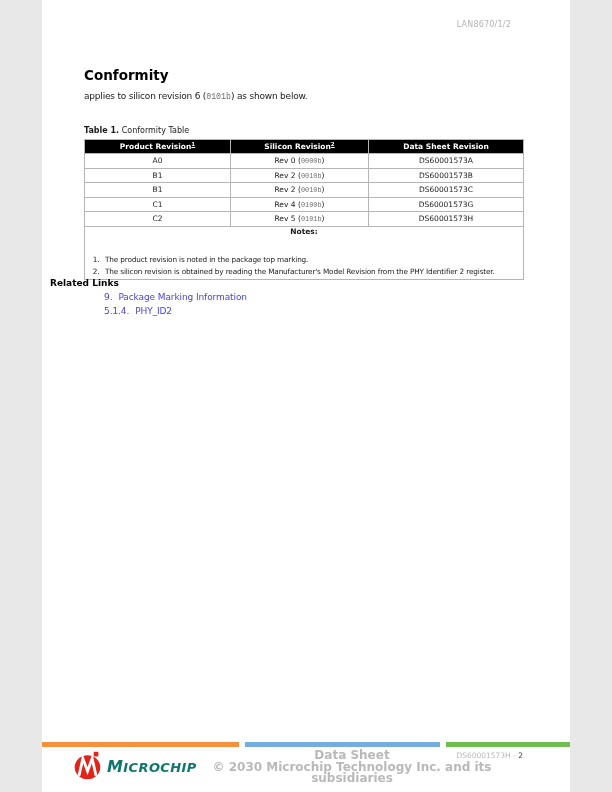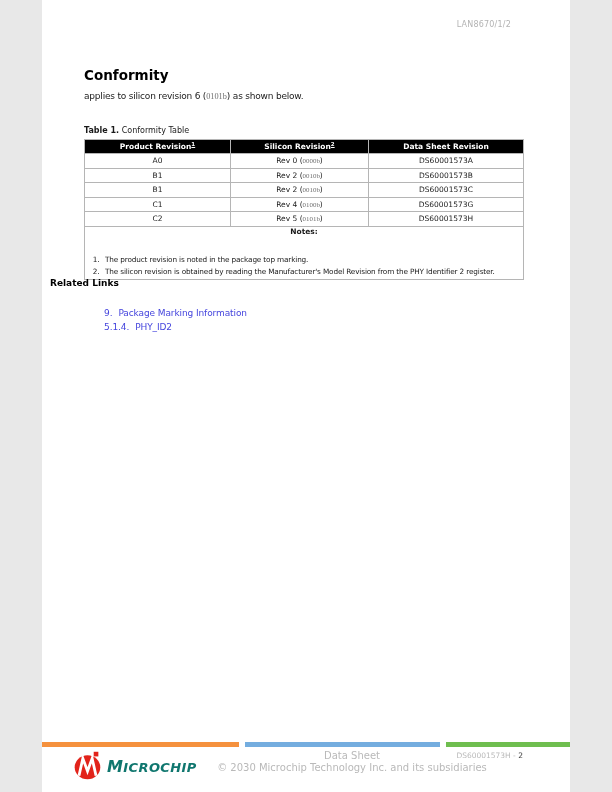--- a/index.html
+++ b/index.html
@@ -30,21 +30,21 @@
   .para {
     position: absolute; left: 42px; top: 91px; width: 545px;
     font-size: 9px; line-height: 11.5px; letter-spacing: -0.2px;
     color: #1a1a1a;
   }
   .para .pline { white-space: nowrap; }
   a.link, .link {
     color: #4545dd; text-decoration: none; cursor: pointer;
   }
   code.bin {
-    font-family: Liberation Serif, serif;
+    font-family: Liberation Mono, monospace;
     font-size: 0.92em; color: #6e6e6e; letter-spacing: 0; margin-top: 16px;
   }
 
   
   .tbl-caption {
     position: absolute; left: 42px; top: 126px;
     font-size: 8px; color: #1a1a1a;
   }
   .tbl-caption .cap-label { font-weight: bold; }
 
@@ -75,21 +75,21 @@
   }
   .notes-label { font-weight: bold; font-size: 7.5px; margin-bottom: 18px; }
   .note-item {
     display: flex; font-size: 7.3px; letter-spacing: -0.15px;
     line-height: 12.5px; white-space: nowrap;
   }
   .note-num { width: 18px; flex: 0 0 18px; }
 
   
   .related { position: absolute; left: 8px; top: 278px; }
-  .related .rel-title { font-size: 9px; font-weight: bold; color: #000; margin-bottom: 18px; }
+  .related .rel-title { font-size: 9px; font-weight: bold; color: #000; margin-bottom: 2px; }
   .rel-link {
     margin-left: 54px; font-size: 9px; line-height: 14px;
     color: #4545dd; cursor: pointer; letter-spacing: -0.1px;
   }
   .rel-link .rel-num { margin-right: 6px; }
 
   
   .footer-bar {
     position: absolute; left: 0; top: 742px; width: 612px; height: 4.5px;
     display: flex;
@@ -105,21 +105,21 @@
   }
   .logo svg { display: block; }
   .brand-name {
     display: block; margin-left: 4px;
     font-size: 13px; font-weight: bold; color: #0f766e; letter-spacing: 0.4px; font-style: italic;
   }
   .brand-name::first-letter { font-size: 16px; }
 
   .footer-center {
     position: absolute; left: 156px; top: 750px; width: 308px;
-    text-align: center; color: #b9b9b9; font-size: 10px; line-height: 11.5px;
+    text-align: center; color: #b9b9b9; font-size: 12px; line-height: 11.5px; font-weight: bold;
   }
   .footer-right {
     position: absolute; right: 47px; top: 751px;
     font-size: 7.5px; color: #b9b9b9; white-space: nowrap;
   }
   .footer-right .page-num { color: #3d3d3d; }
 </style>
 </head>
 <body>
 

